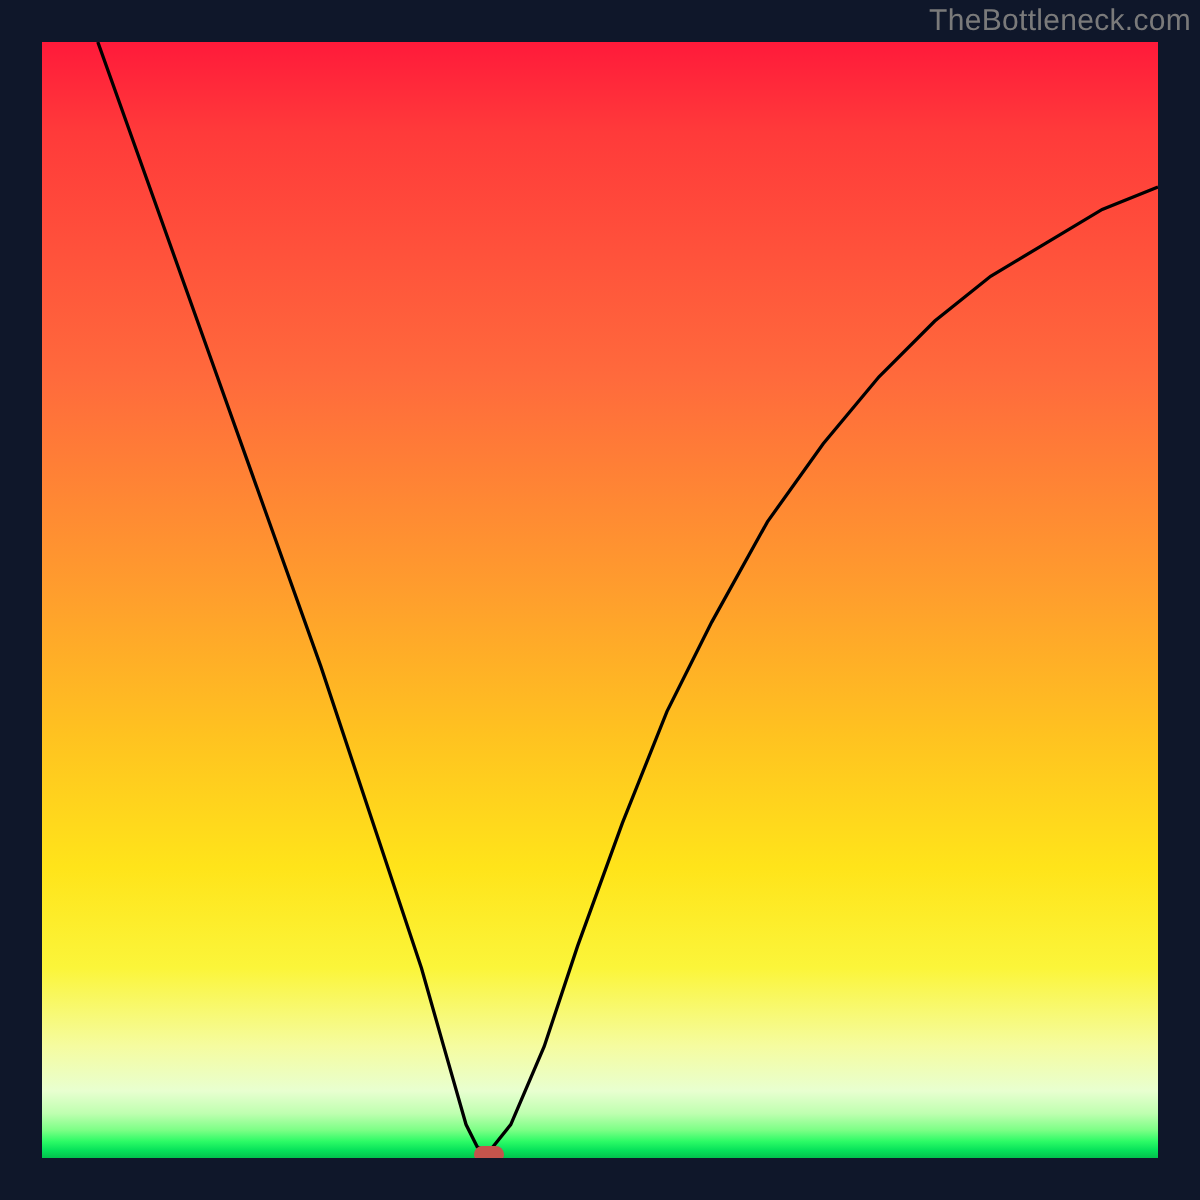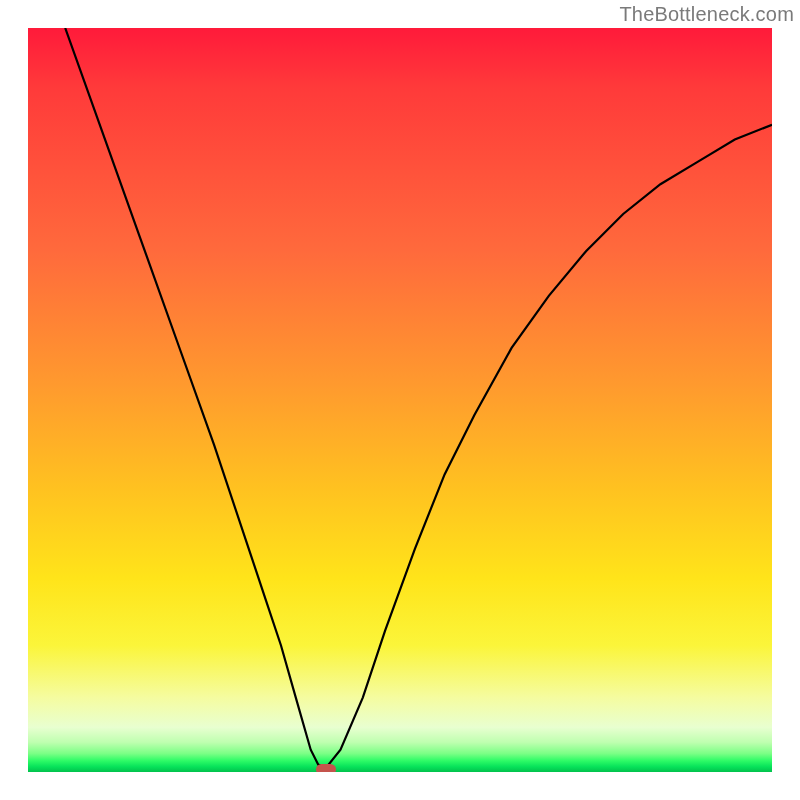--- a/index.html
+++ b/index.html
@@ -8,21 +8,21 @@
     width: 800px;
     height: 800px;
     overflow: hidden;
     background: #000;
     font-family: Arial, Helvetica, sans-serif;
   }
   .frame {
     position: relative;
     width: 800px;
     height: 800px;
-    background: #ffffff;
+    background: #0f172a;
   }
   .plot-area {
     position: absolute;
     left: 28px;
     top: 28px;
     width: 744px;
     height: 744px;
     overflow: hidden;
   }
   .gradient-bg {

